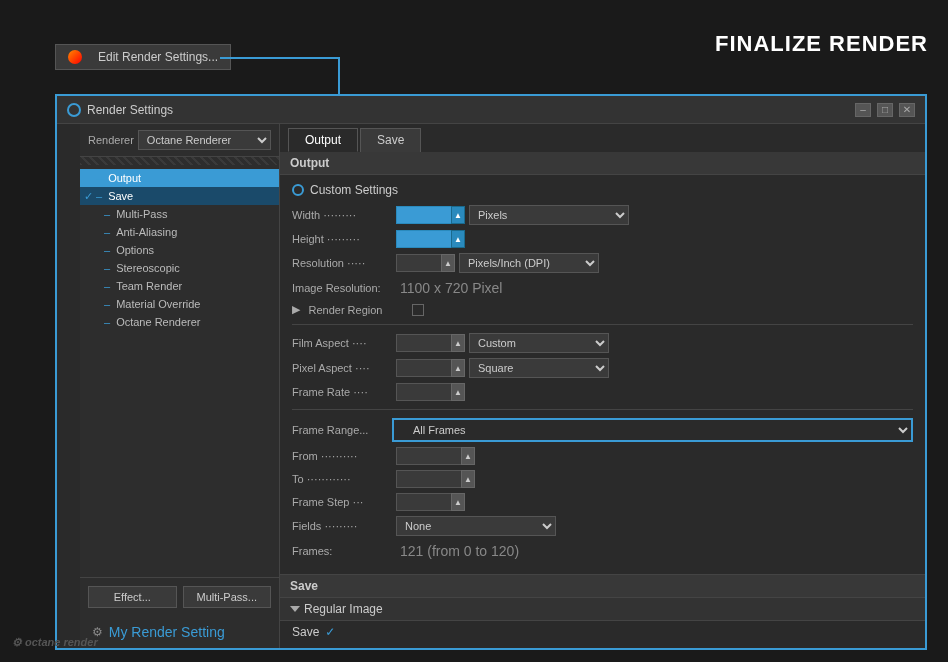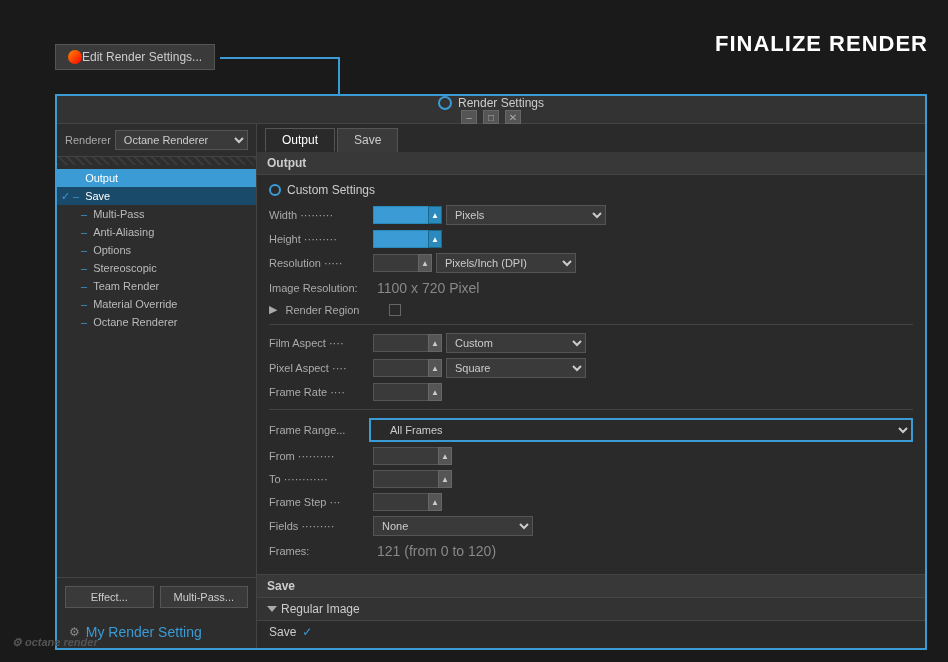--- a/index.html
+++ b/index.html
@@ -31,21 +31,21 @@
       top: 44px;
       left: 55px;
       background: #3a3a3a;
       border: 1px solid #555;
       color: #ccc;
       padding: 5px 12px;
       cursor: pointer;
       font-size: 12px;
       display: flex;
       align-items: center;
-      gap: 0;
+      gap: 16px;
     }
     .edit-render-btn .icon-circle {
       width: 14px; height: 14px;
       border-radius: 50%;
       background: linear-gradient(135deg, #f80, #f00);
       display: inline-block;
     }
 
     
     .connector-line {
@@ -78,21 +78,20 @@
 
     
     .window-titlebar {
       background: #333;
       height: 28px;
       display: flex;
       align-items: center;
       padding: 0 10px;
       justify-content: space-between;
       border-bottom: 1px solid #444;
-      flex-direction: column;
     }
     .window-title {
       color: #ccc;
       font-size: 12px;
       display: flex;
       align-items: center;
       gap: 6px;
     }
     .window-title .icon-ring {
       width: 14px; height: 14px;
@@ -111,20 +110,21 @@
       color: #aaa;
       font-size: 10px;
       display: flex; align-items: center; justify-content: center;
       cursor: pointer;
     }
 
     
     .window-body {
       display: flex;
       height: calc(100% - 28px);
+      margin-left: 23px;
     }
 
     
     .sidebar {
       width: 200px;
       background: #2d2d2d;
       border-right: 1px solid #444;
       display: flex;
       flex-direction: column;
     }

